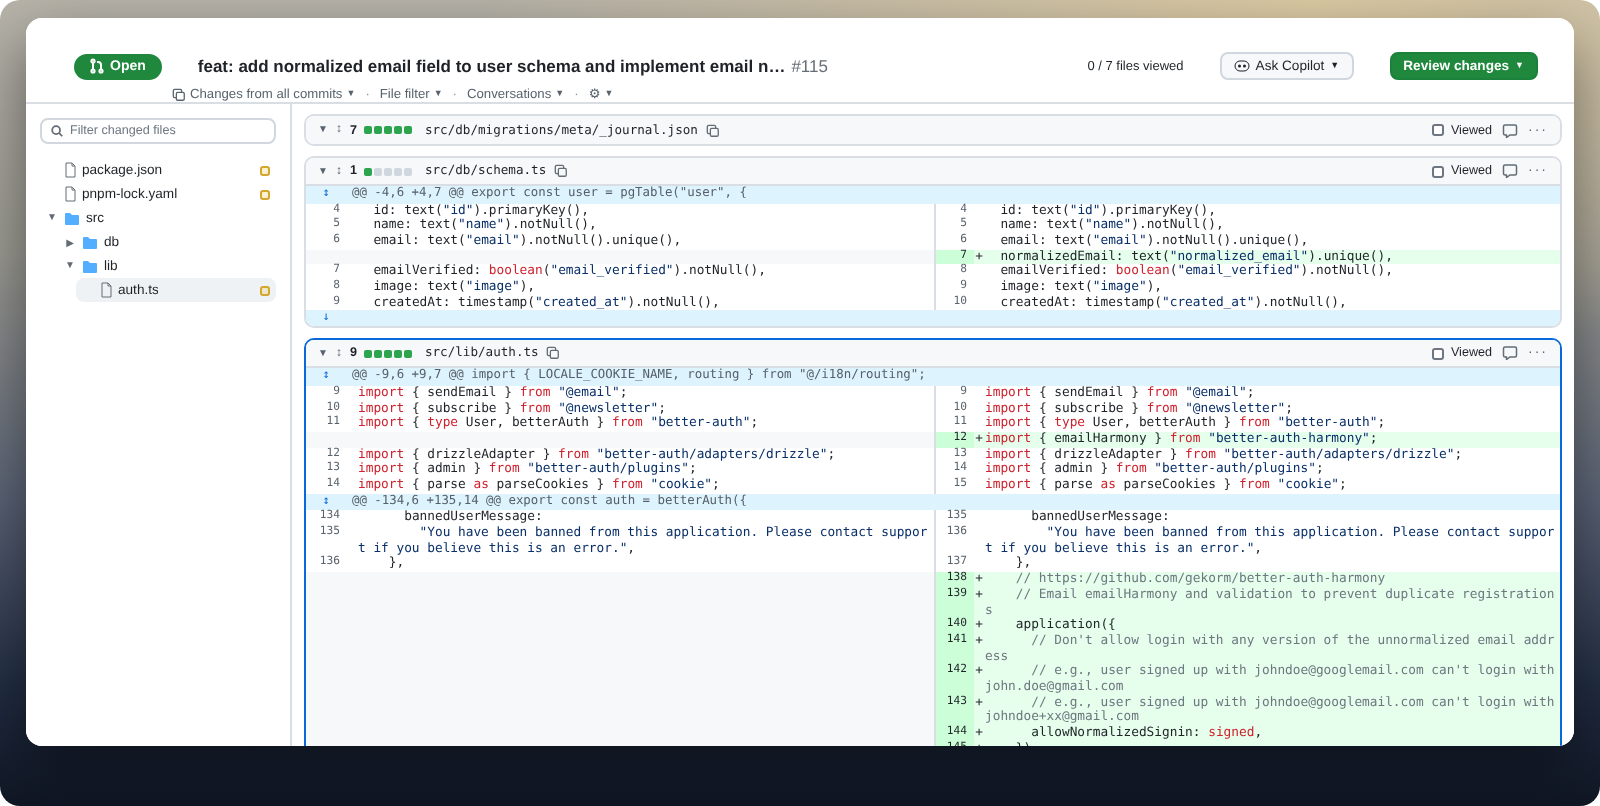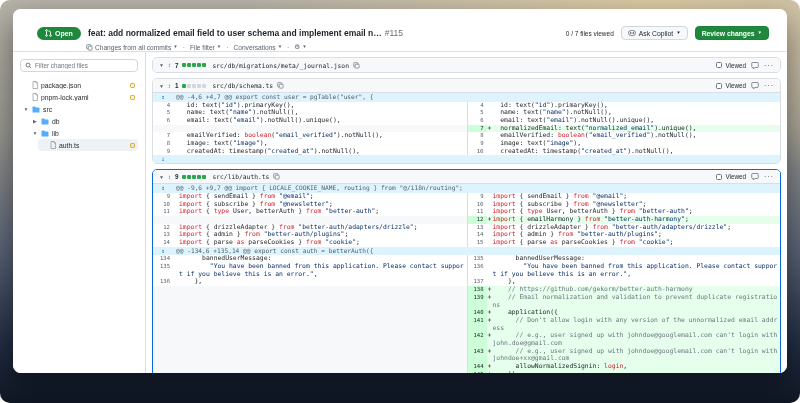--- a/index.html
+++ b/index.html
@@ -7,21 +7,21 @@
   body{font-family:"Liberation Sans",sans-serif;background:#fff}
   .page{position:relative;width:800px;height:403px;border-radius:10px;overflow:hidden;
     background:
       radial-gradient(95% 80% at 82% 0%, #dccaa3 0%, rgba(220,202,163,0) 55%),
       linear-gradient(180deg,#b7b3a9 0%,#9b9a93 32%,#5a6376 62%,#232e44 85%,#0f1624 100%);}
   .window{position:absolute;left:13px;top:9px;width:774px;height:364px;background:#fff;
     border-radius:8px;box-shadow:0 12px 30px rgba(0,0,0,.45);overflow:hidden}
 
   
   .pr-header{height:43px;background:#fff;border-bottom:1px solid #d8dee4;padding:17px 18px 0 24px}
-  .hrow1{display:flex;align-items:center;gap:7px}
+  .hrow1{display:flex;align-items:center;gap:18px}
   .state-pill{display:inline-flex;align-items:center;gap:3px;background:#1f883d;color:#fff;
     font-size:7px;font-weight:700;padding:2.5px 8px;border-radius:999px;flex:0 0 auto}
   .pr-title{font-size:8.5px;font-weight:700;color:#1f2328;white-space:nowrap;overflow:hidden}
   .pr-num{font-weight:400;color:#656d76;margin-left:3px}
   .hspacer{flex:1}
   .files-viewed{font-size:6.5px;color:#1f2328;white-space:nowrap}
   .btn{display:inline-flex;align-items:center;gap:3px;font-size:6.8px;border-radius:4px;
     padding:2.5px 6px;white-space:nowrap}
   .btn-light{background:#f6f8fa;border:1px solid #d0d7de;color:#1f2328}
   .btn-green{background:#1f883d;border:1px solid #1c823b;color:#fff;font-weight:600}
@@ -566,21 +566,21 @@
 
               <div class="drow">
                 <span class="cnum lnum empty"></span>
                 <span class="ccode empty">
                   <span class="sign"></span>
                   <span class="code-text"></span>
                 </span>
                 <span class="cnum rnum add">139</span>
                 <span class="ccode add">
                   <span class="sign">+</span>
-                  <span class="code-text"><span class="tc">    // Email normalization and validation to prevent duplicate registrations</span></span>
+                  <span class="code-text"><span class="tc">    // Email emailHarmony and validation to prevent duplicate registrations</span></span>
                 </span>
               </div>
 
               <div class="drow">
                 <span class="cnum lnum empty"></span>
                 <span class="ccode empty">
                   <span class="sign"></span>
                   <span class="code-text"></span>
                 </span>
                 <span class="cnum rnum add">140</span>
@@ -631,21 +631,21 @@
 
               <div class="drow">
                 <span class="cnum lnum empty"></span>
                 <span class="ccode empty">
                   <span class="sign"></span>
                   <span class="code-text"></span>
                 </span>
                 <span class="cnum rnum add">144</span>
                 <span class="ccode add">
                   <span class="sign">+</span>
-                  <span class="code-text">      allowNormalizedSignin: <span class="tk">login</span>,</span>
+                  <span class="code-text">      allowNormalizedSignin: <span class="tk">signed</span>,</span>
                 </span>
               </div>
 
               <div class="drow">
                 <span class="cnum lnum empty"></span>
                 <span class="ccode empty">
                   <span class="sign"></span>
                   <span class="code-text"></span>
                 </span>
                 <span class="cnum rnum add">145</span>

